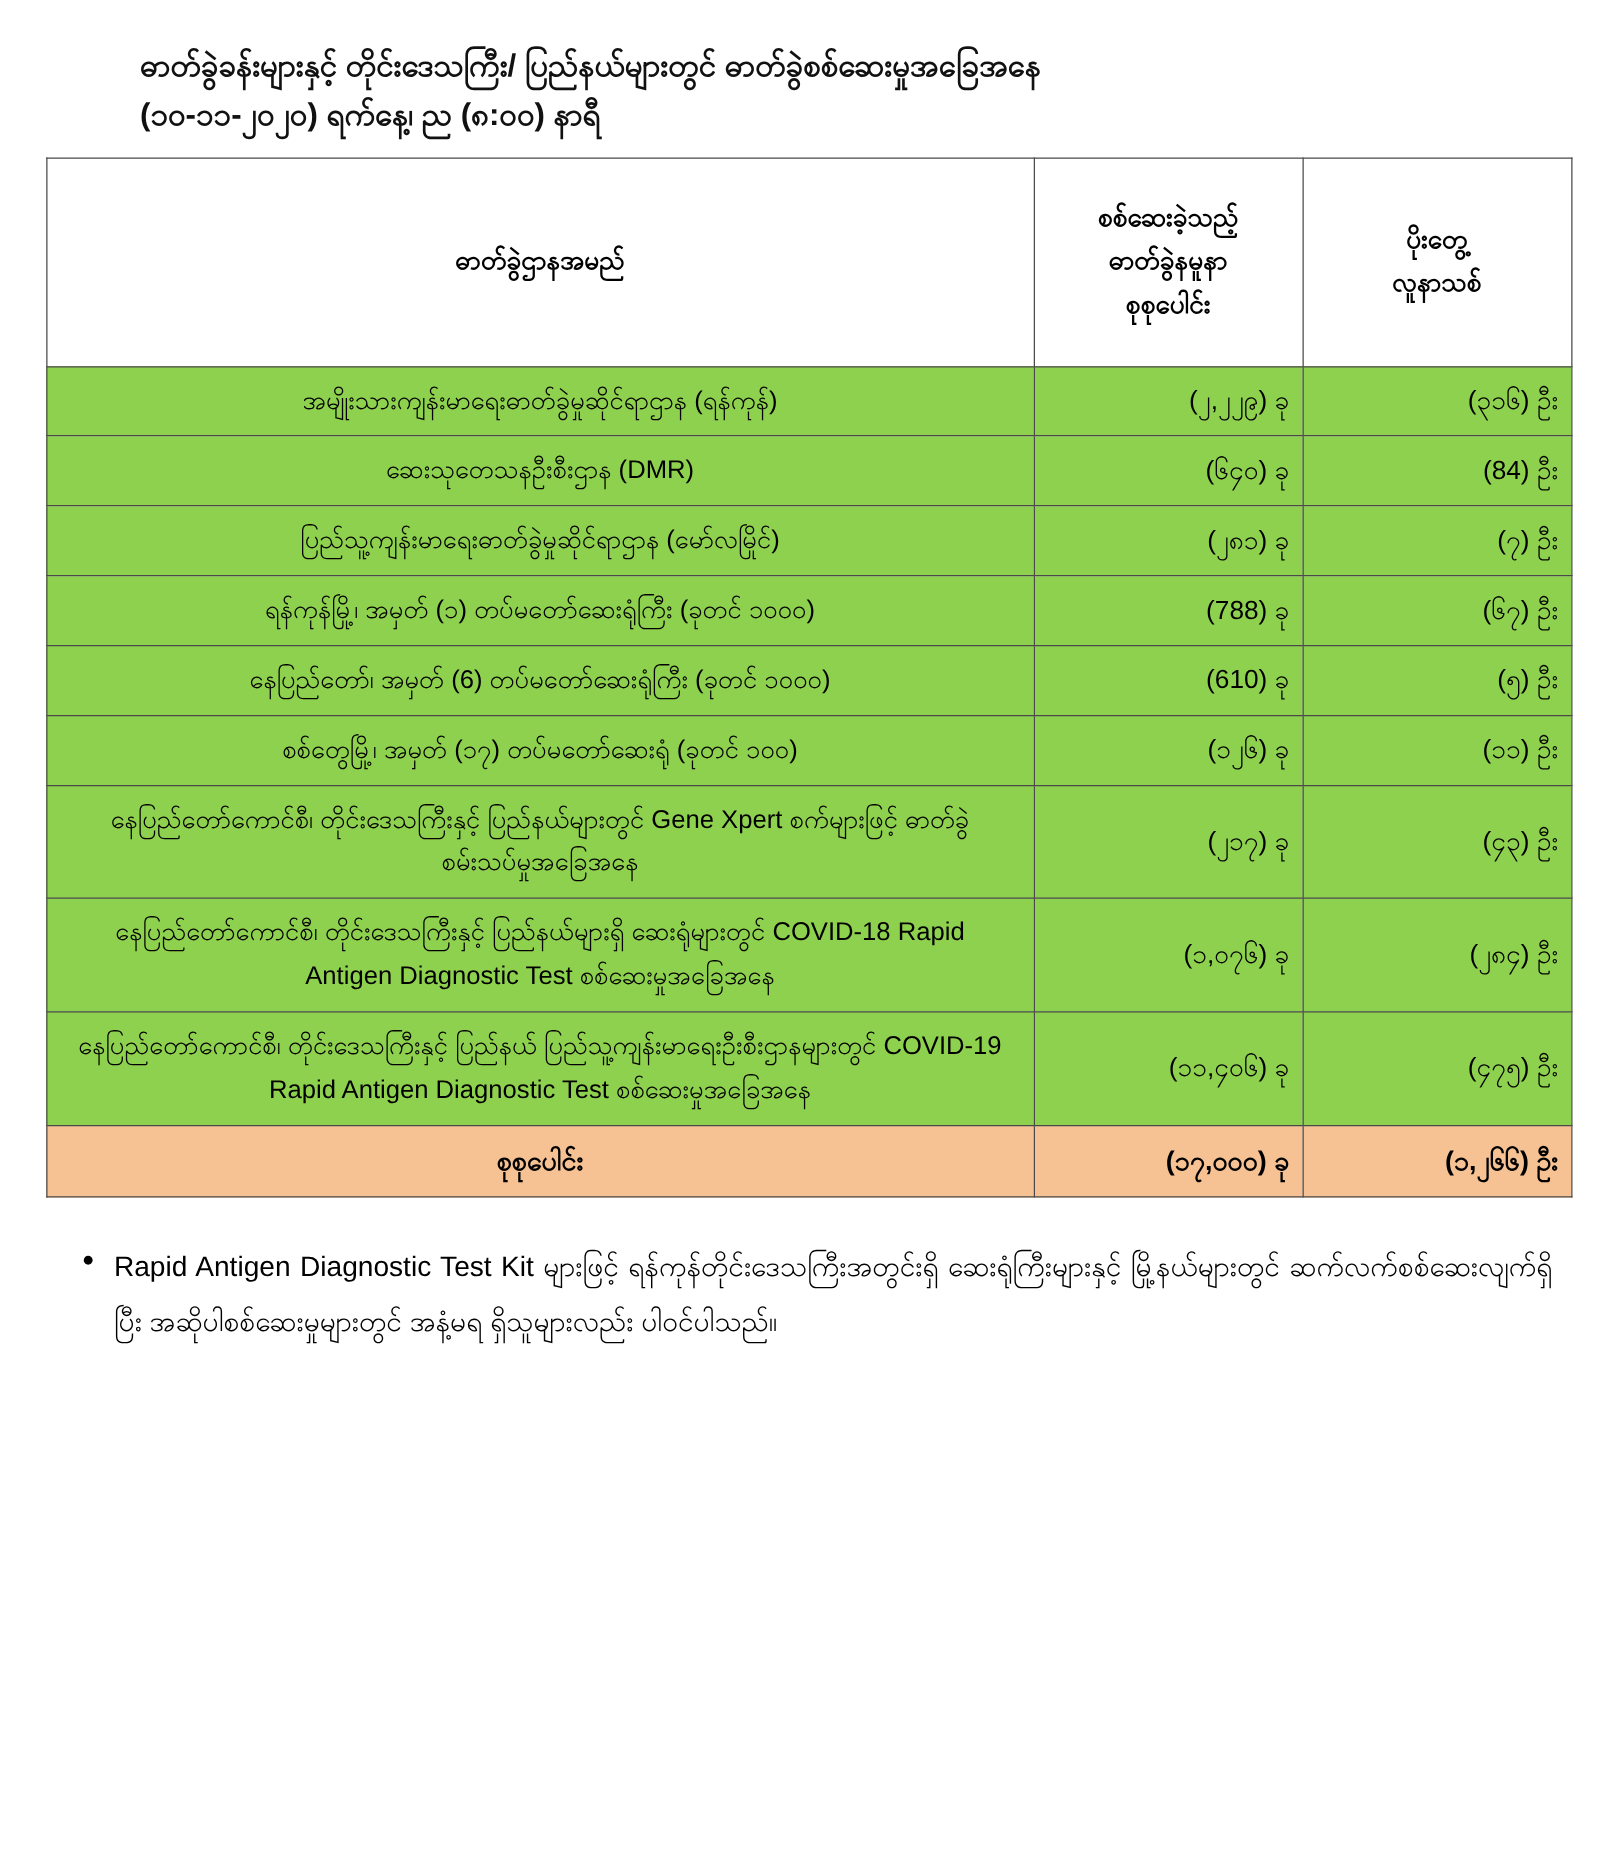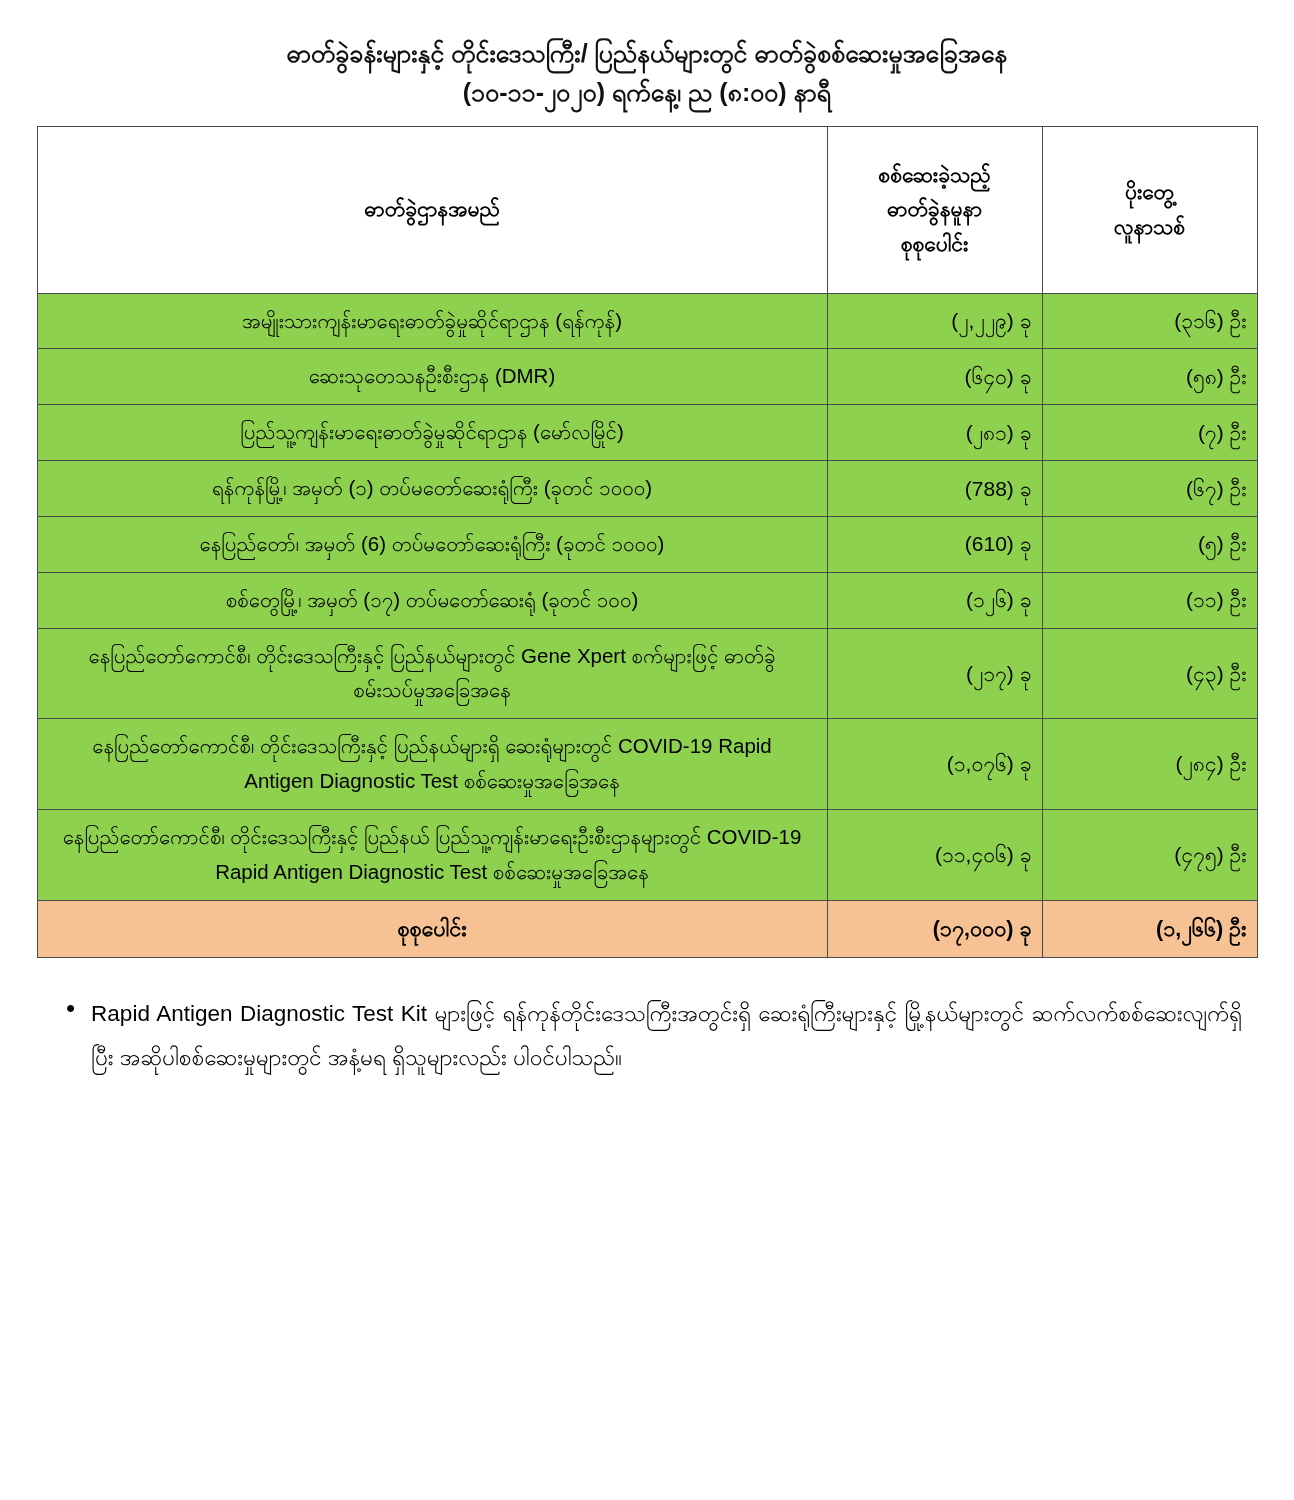--- a/index.html
+++ b/index.html
@@ -12,21 +12,21 @@
     background: #ffffff;
     font-family: "Liberation Sans", "DejaVu Sans", sans-serif;
     color: #000000;
   }
   .page {
     width: 1294px;
     box-sizing: border-box;
     padding: 34px 36px 20px 36px;
   }
   .doc-title {
-    text-align: center;
+    text-align: left;
     font-size: 25px;
     line-height: 1.55;
     font-weight: 700;
     color: #111;
     margin: 0 auto 14px auto;
     max-width: 1070px;
   }
   .doc-title .line2 {
     display: block;
   }
@@ -128,21 +128,21 @@
     </thead>
     <tbody>
       <tr>
         <td class="name">အမျိုးသားကျန်းမာရေးဓာတ်ခွဲမှုဆိုင်ရာဌာန (ရန်ကုန်)</td>
         <td class="num">(၂,၂၂၉) ခု</td>
         <td class="num">(၃၁၆) ဦး</td>
       </tr>
       <tr>
         <td class="name">ဆေးသုတေသနဦးစီးဌာန (DMR)</td>
         <td class="num">(၆၄၀) ခု</td>
-        <td class="num">(၅၈) ဦး</td>
+        <td class="num">(84) ဦး</td>
       </tr>
       <tr>
         <td class="name">ပြည်သူ့ကျန်းမာရေးဓာတ်ခွဲမှုဆိုင်ရာဌာန (မော်လမြိုင်)</td>
         <td class="num">(၂၈၁) ခု</td>
         <td class="num">(၇) ဦး</td>
       </tr>
       <tr>
         <td class="name">ရန်ကုန်မြို့၊ အမှတ် (၁) တပ်မတော်ဆေးရုံကြီး (ခုတင် ၁၀၀၀)</td>
         <td class="num">(788) ခု</td>
         <td class="num">(၆၇) ဦး</td>
@@ -156,21 +156,21 @@
         <td class="name">စစ်တွေမြို့၊ အမှတ် (၁၇) တပ်မတော်ဆေးရုံ (ခုတင် ၁၀၀)</td>
         <td class="num">(၁၂၆) ခု</td>
         <td class="num">(၁၁) ဦး</td>
       </tr>
       <tr>
         <td class="name">နေပြည်တော်ကောင်စီ၊ တိုင်းဒေသကြီးနှင့် ပြည်နယ်များတွင် Gene Xpert စက်များဖြင့် ဓာတ်ခွဲစမ်းသပ်မှုအခြေအနေ</td>
         <td class="num">(၂၁၇) ခု</td>
         <td class="num">(၄၃) ဦး</td>
       </tr>
       <tr>
-        <td class="name">နေပြည်တော်ကောင်စီ၊ တိုင်းဒေသကြီးနှင့် ပြည်နယ်များရှိ ဆေးရုံများတွင် COVID-19 Rapid Antigen Diagnostic Test စစ်ဆေးမှုအခြေအနေ</td>
+        <td class="name">နေပြည်တော်ကောင်စီ၊ တိုင်းဒေသကြီးနှင့် ပြည်နယ်များရှိ ဆေးရုံများတွင် COVID-18 Rapid Antigen Diagnostic Test စစ်ဆေးမှုအခြေအနေ</td>
         <td class="num">(၁,၀၇၆) ခု</td>
         <td class="num">(၂၈၄) ဦး</td>
       </tr>
       <tr>
         <td class="name">နေပြည်တော်ကောင်စီ၊ တိုင်းဒေသကြီးနှင့် ပြည်နယ် ပြည်သူ့ကျန်းမာရေးဦးစီးဌာနများတွင်  COVID-19 Rapid Antigen Diagnostic Test စစ်ဆေးမှုအခြေအနေ</td>
         <td class="num">(၁၁,၄၀၆) ခု</td>
         <td class="num">(၄၇၅) ဦး</td>
       </tr>
       <tr class="total">
         <td class="name">စုစုပေါင်း</td>

